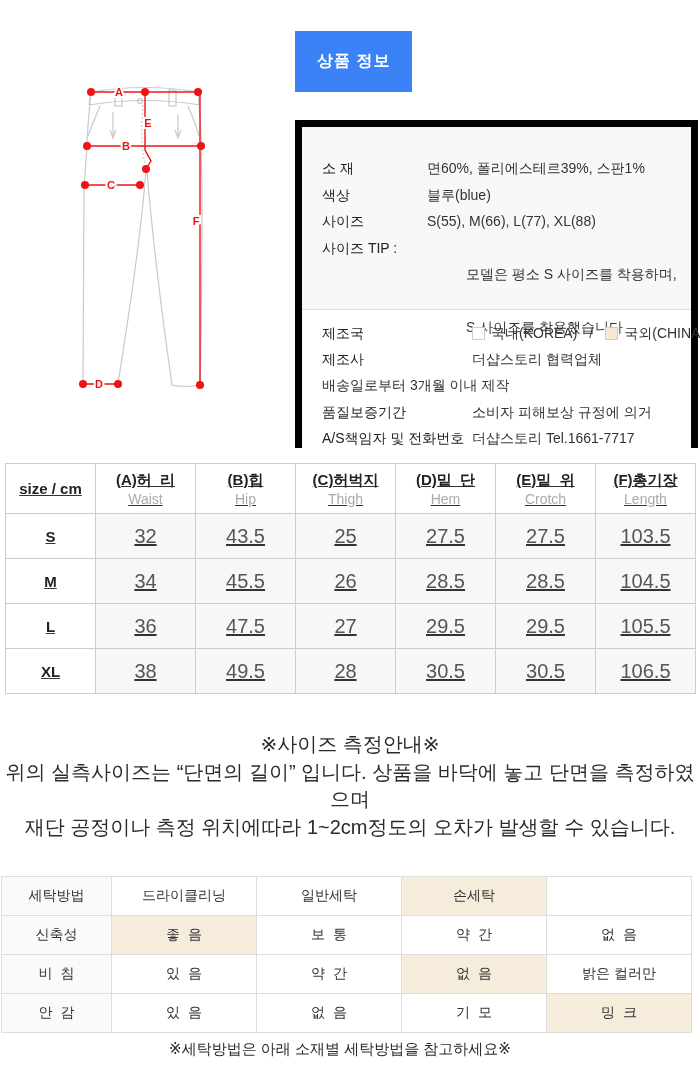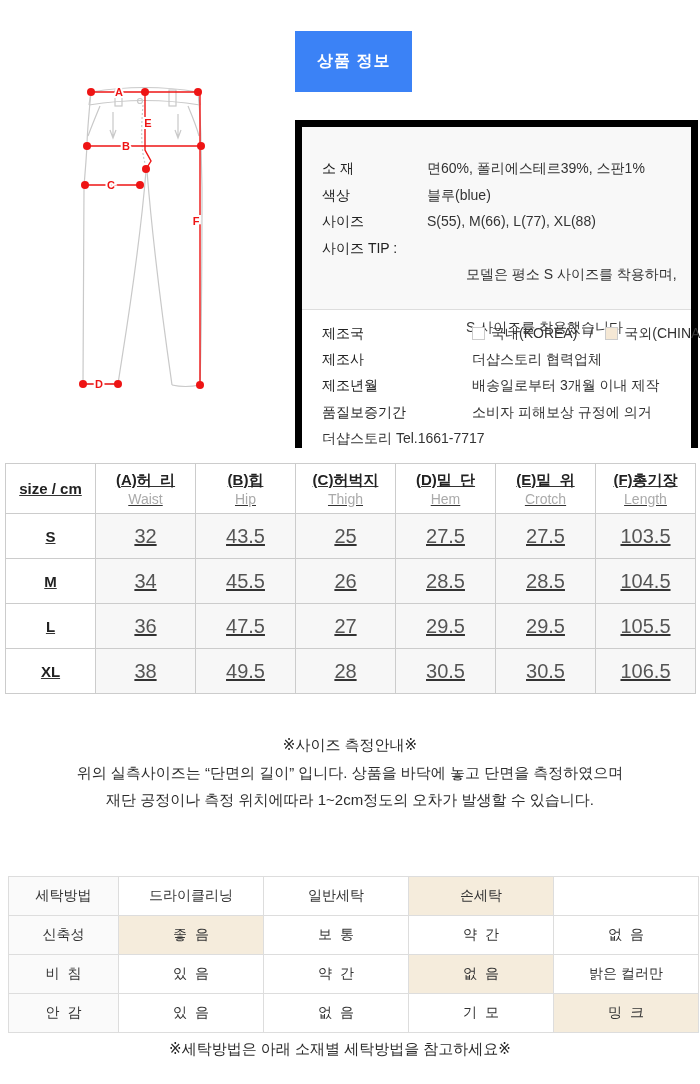--- a/index.html
+++ b/index.html
@@ -34,24 +34,24 @@
   .size-table { position:absolute; left:5px; top:463px; width:690px;text-decoration:underline; }
   .size-table th, .size-table td { border:1px solid #ccc; text-align:center; vertical-align:middle; white-space:pre; }
   .size-table thead th { height:50px; background:#fff; font-size:15px; font-weight:600; color:#222; }
   .size-table thead th .sub { display:block; font-size:14px; font-weight:normal; color:#aaa; margin-top:1px; }
   .size-table tbody th { height:45px; background:#fff; font-size:15px; font-weight:600; color:#222; }
   .size-table tbody td { height:45px; background:#f7f7f7; font-size:20px; color:#555; font-weight:normal; }
   .size-table col.c0 { width:90px; } .size-table col.cx { width:100px; }
 
   
   .size-notice { position:absolute; left:0; top:731px; width:700px; text-align:center;
-    font-size:15px; color:#2b2b2b; line-height:27.5px; }
-
-  
-  .wash-table { position:absolute; left:8px; top:876px; width:690px; }
+    font-size:20px; color:#2b2b2b; line-height:27.5px; }
+
+  
+  .wash-table { position:absolute; left:1px; top:876px; width:690px; }
   .wash-table td { border:1px solid #ddd; height:39px; text-align:center; vertical-align:middle;
     font-size:14px; color:#333; background:#fff; white-space:pre; }
   .wash-table td.rowhead { background:#fafafa; }
   .wash-table td.hl { background:#f5ecdc; }
   .wash-table col.w0 { width:110px; } .wash-table col.wx { width:145px; }
 
   .wash-note { position:absolute; left:0; top:1040px; width:680px; text-align:center;
     font-size:15px; color:#2b2b2b; }
 </style>
 </head>
@@ -144,28 +144,28 @@
           <span class="origin-sep">/</span>
           <span class="chk beige"></span>
           <span>국외(CHINA)</span>
         </span>
       </div>
       <div class="mfg-row">
         <span class="lbl">제조사</span>
         <span class="val">더샵스토리 협력업체</span>
       </div>
       <div class="mfg-row">
-        <span class="lbl">제조년월</span>
         <span class="val">배송일로부터 3개월 이내 제작</span>
       </div>
       <div class="mfg-row">
         <span class="lbl">품질보증기간</span>
         <span class="val">소비자 피해보상 규정에 의거</span>
       </div>
       <div class="mfg-row">
+        <span class="lbl">A/S책임자 및 전화번호</span>
         <span class="val">더샵스토리 Tel.1661-7717</span>
       </div>
     </div>
   </div>
 
   <table class="size-table">
     <colgroup>
         <col class="c0">
         <col class="cx">
         <col class="cx">

